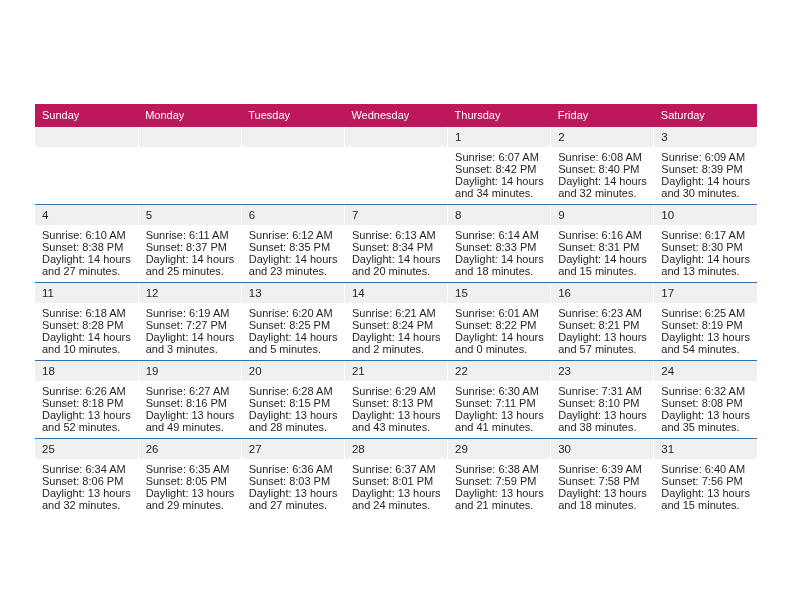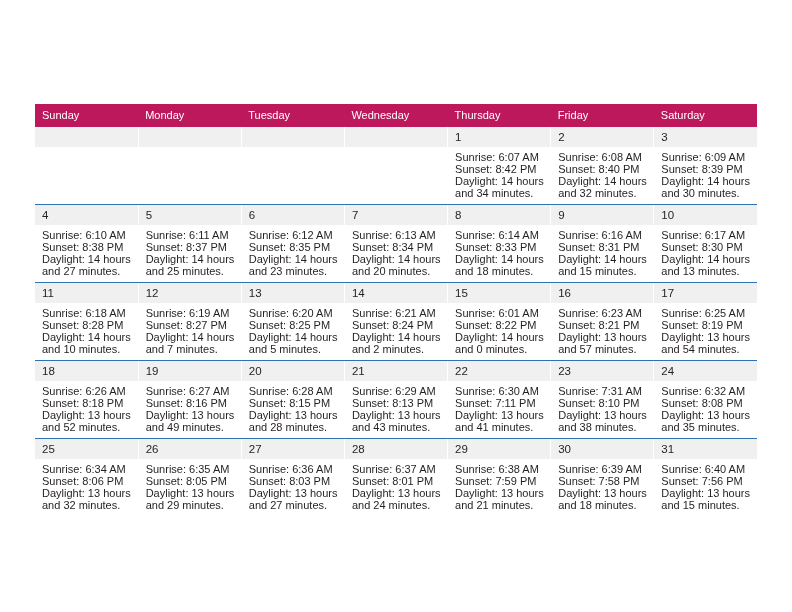--- a/index.html
+++ b/index.html
@@ -292,23 +292,23 @@
               <div>Sunrise: 6:18 AM</div>
               <div>Sunset: 8:28 PM</div>
               <div>Daylight: 14 hours</div>
               <div>and 10 minutes.</div>
             </div>
           </td>
           <td>
             <div class="daynum">12</div>
             <div class="cellbody">
               <div>Sunrise: 6:19 AM</div>
-              <div>Sunset: 8:27 PM</div>
-              <div>Daylight: 14 hours</div>
-              <div>and 7 minutes.</div>
+              <div>Sunset: 7:27 PM</div>
+              <div>Daylight: 14 hours</div>
+              <div>and 3 minutes.</div>
             </div>
           </td>
           <td>
             <div class="daynum">13</div>
             <div class="cellbody">
               <div>Sunrise: 6:20 AM</div>
               <div>Sunset: 8:25 PM</div>
               <div>Daylight: 14 hours</div>
               <div>and 5 minutes.</div>
             </div>

